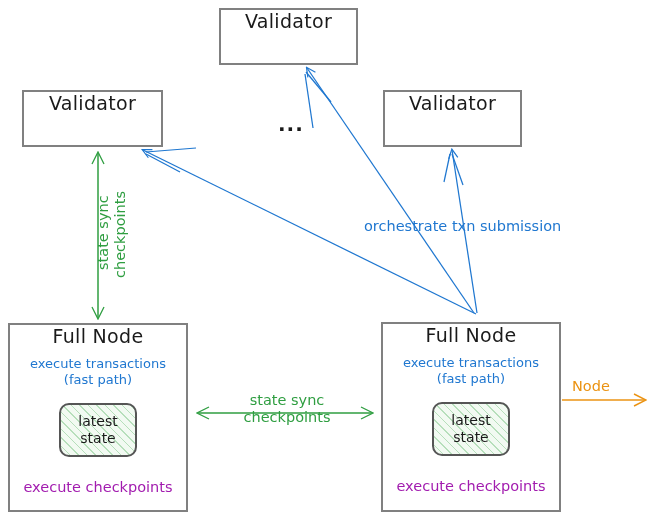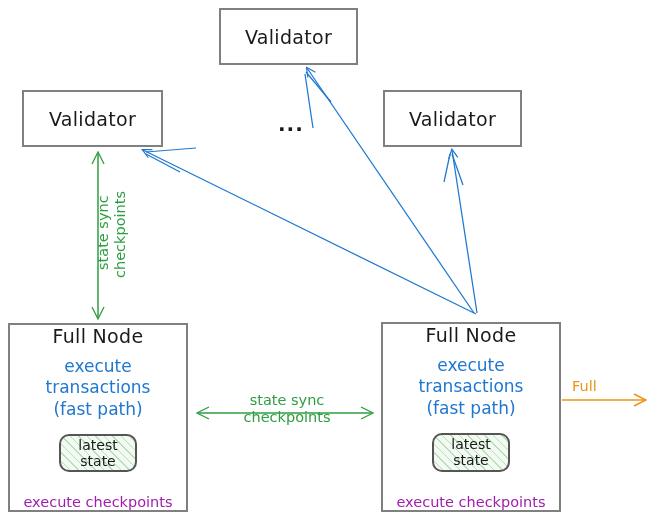--- a/index.html
+++ b/index.html
@@ -27,37 +27,37 @@
   .node-box {
     position: absolute;
     box-sizing: border-box;
     border: 2px solid #808080;
     background: #ffffff;
     display: flex;
     flex-direction: column;
     align-items: center;
   }
   .validator-box {
-    justify-content: center;
+    justify-content: flex-start;
   }
   .validator-label {
     font-family: "DejaVu Sans", sans-serif;
     font-size: 19px;
     color: #1a1a1a;
     letter-spacing: 0.3px;
   }
   .fullnode-title {
     font-family: "DejaVu Sans", sans-serif;
     font-size: 19px;
     color: #1a1a1a;
     letter-spacing: 0.3px;
   }
   .fullnode-sub {
     font-family: "DejaVu Sans", sans-serif;
-    font-size: 17px;
+    font-size: 13px;
     color: #1f77d0;
     text-align: center;
     line-height: 1.25;
     margin-top: 9px;
   }
   .state-box {
     box-sizing: border-box;
     width: 78px;
     height: 54px;
     margin-top: 14px;
@@ -203,16 +203,17 @@
   </div>
 
   <div class="vert-label" style="left:95px; top:270px; transform:rotate(-90deg);">state sync</div>
   <div class="vert-label" style="left:112px; top:278px; transform:rotate(-90deg);">checkpoints</div>
 
   <div class="edge-label lbl-green" style="left:232px; top:392px; width:110px;">
     <span>state sync</span><br>
     <span>checkpoints</span>
   </div>
 
-
-  <div class="edge-label lbl-orange" style="left:572px; top:378px;">Full</div>
+  <div class="edge-label lbl-blue" style="left:364px; top:218px;">orchestrate txn submission</div>
+
+  <div class="edge-label lbl-orange" style="left:572px; top:378px;">Node</div>
 
 </div>
 
 </body></html>

